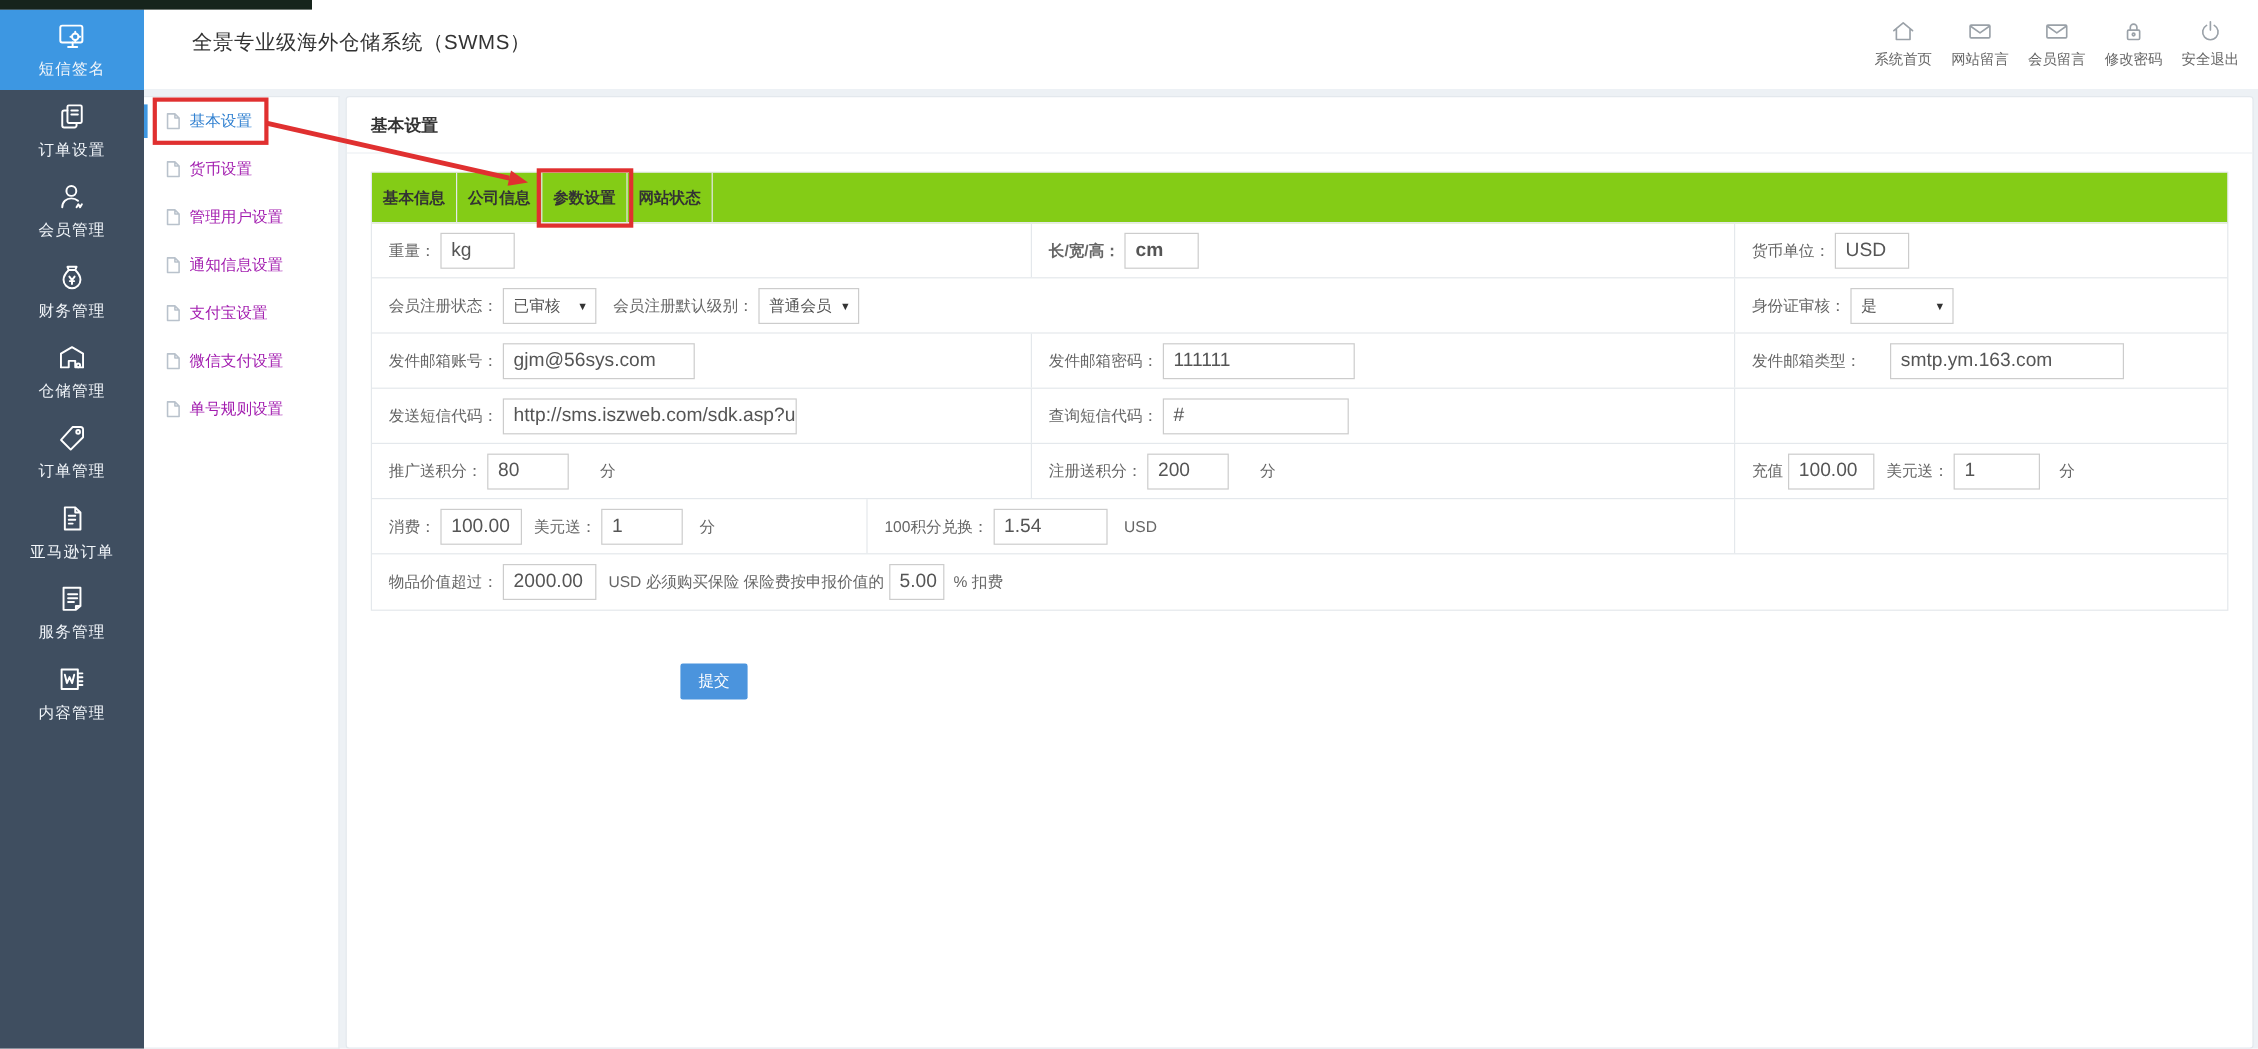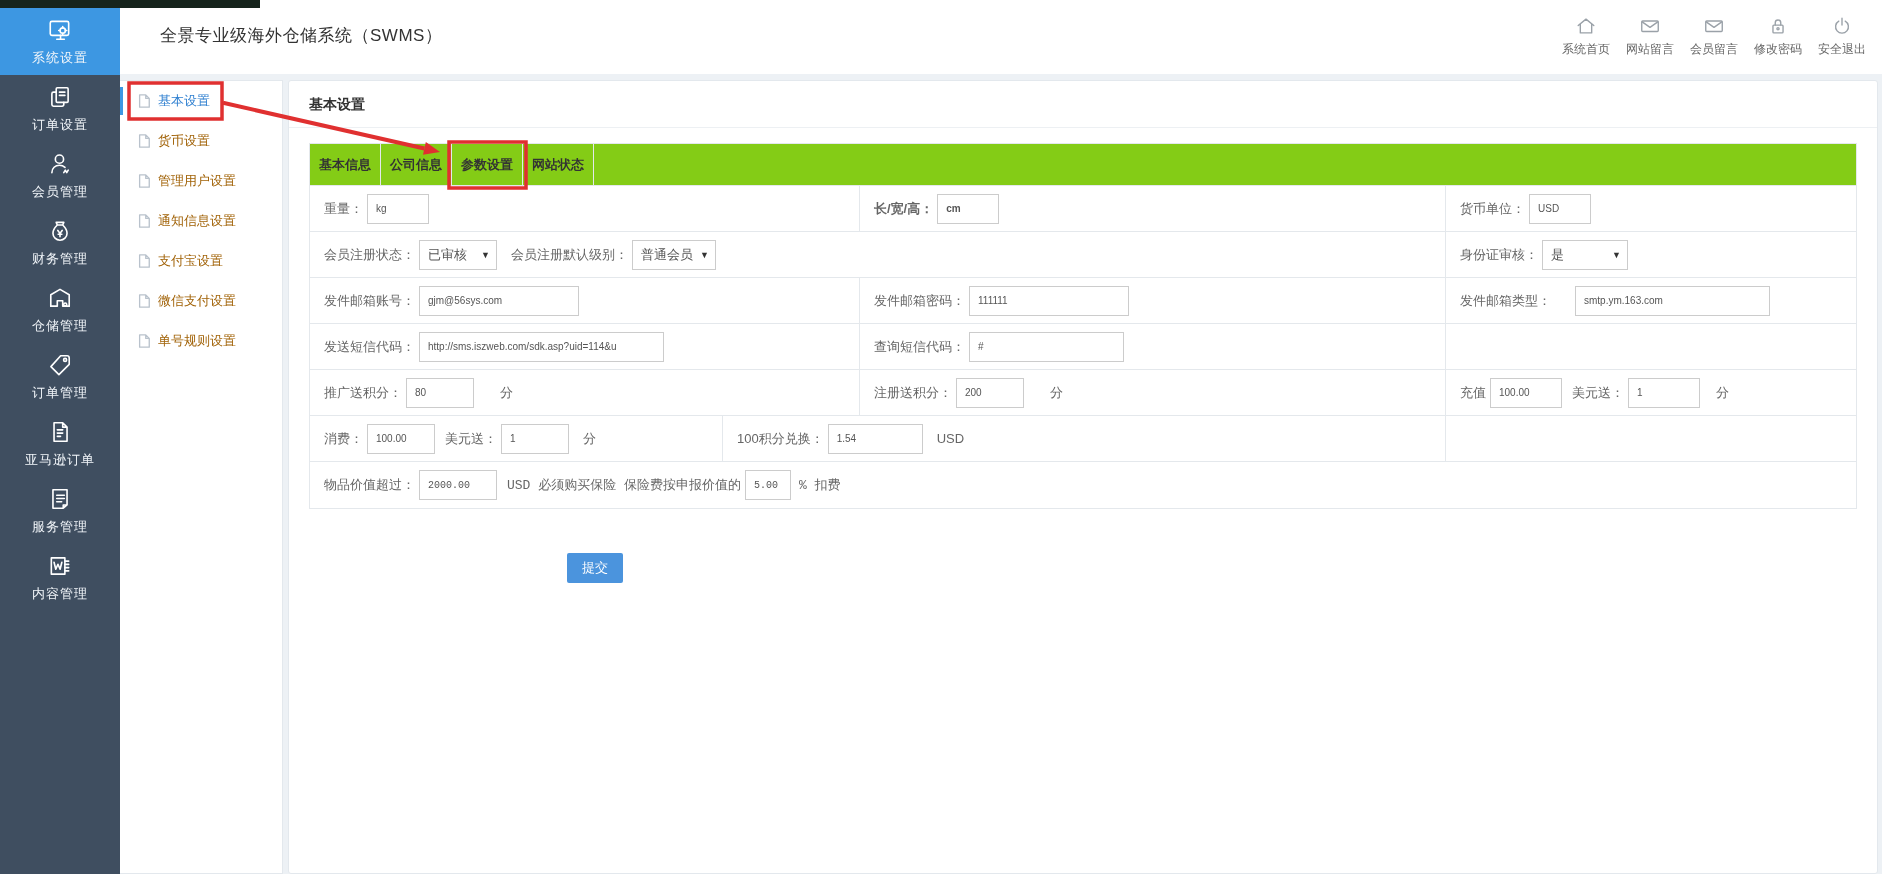--- a/index.html
+++ b/index.html
@@ -28,37 +28,37 @@
   .top-action .icon{width:22px;height:22px;color:#9aa1a8;}
   .top-action .icon svg{width:22px;height:22px;display:block;}
   .top-action-label{margin-top:4px;font-size:12px;color:#666;white-space:nowrap;}
 
   
   .workspace{position:absolute;left:120px;top:74px;right:0;bottom:0;background:#edf1f5;}
   .submenu-card{position:absolute;left:0;top:6px;bottom:0;width:163px;background:#fff;border:1px solid #e3e8ed;border-left:none;}
   .submenu-item{height:40px;display:flex;align-items:center;padding-left:17px;cursor:pointer;position:relative;}
   .submenu-item .icon{width:14px;height:16px;color:#b9c2cc;margin-right:7px;}
   .submenu-item .icon svg{width:14px;height:16px;display:block;}
-  .submenu-label{font-size:13px;color:#a16207;white-space:nowrap;}
+  .submenu-label{font-size:13px;color:#a21caf;white-space:nowrap;}
   .submenu-item.active .submenu-label{color:#2e7fd0;}
   .submenu-item.active::before{content:"";position:absolute;left:0;top:6px;bottom:6px;width:3px;background:var(--accent);}
   .submenu-hit{display:inline-flex;align-items:center;}
 
   .main-panel{position:absolute;left:168px;top:6px;right:4px;bottom:0;background:#fff;border:1px solid #e3e8ed;border-radius:3px;}
   .panel-title{padding:15px 0 13px 20px;font-size:14px;font-weight:bold;color:#333;border-bottom:1px solid #edf0f3;}
 
   .form-table{margin:15px 20px 0 20px;border:1px solid var(--line);}
   .tabs-strip{display:flex;height:42px;border-bottom:1px solid var(--line);background:#84cc16;}
   .tab{height:41px;line-height:41px;padding:0 9px;font-size:13px;font-weight:bold;color:#333;border-right:1px solid var(--line);cursor:pointer;white-space:nowrap;}
   .form-row{display:flex;height:46px;border-bottom:1px solid var(--line);}
   .form-row:last-child{border-bottom:none;}
   .form-cell{display:flex;align-items:center;padding-left:14px;border-right:1px solid var(--line);height:100%;overflow:hidden;}
   .form-cell.last{border-right:none;flex:1;}
   .seg-label,.seg-unit{font-size:13px;color:var(--label);white-space:nowrap;}
-  .seg-input{height:30px;border:1px solid #ccc;background:#fff;padding:0 8px;font-size:10px;color:#555;display:flex;align-items:center;margin-left:4px;overflow:hidden;white-space:nowrap;flex:none;}
+  .seg-input{height:30px;border:1px solid #ccc;background:#fff;padding:0 8px;font-size:16px;color:#555;display:flex;align-items:center;margin-left:4px;overflow:hidden;white-space:nowrap;flex:none;}
   .seg-select{height:30px;border:1px solid #ccc;background:#fff;padding:0 6px 0 8px;font-size:13px;color:#555;display:flex;align-items:center;justify-content:space-between;margin-left:4px;white-space:nowrap;flex:none;cursor:pointer;}
   .seg-select .caret{font-size:9px;color:#333;margin-left:6px;}
 
   .submit-row{margin:44px 0 0 278px;}
   .submit-btn{display:inline-block;background:var(--submit);color:#fff;font-size:13px;border:none;padding:6px 15px;border-radius:2px;cursor:pointer;font-family:inherit;}
 
   .annotation{position:absolute;left:0;top:0;width:1882px;height:874px;pointer-events:none;z-index:50;}
 
   .icon svg{fill:none;stroke:currentColor;stroke-width:1.5;stroke-linecap:round;stroke-linejoin:round;}
 </style>
@@ -70,21 +70,21 @@
 <div class="sidebar">
     <div class="side-item active">
     <span class="icon">
         <svg viewBox="0 0 24 24">
           <rect x="3" y="4" width="17" height="13" rx="1.5"></rect>
           <path d="M9 20.5h7M12.5 17v3.5"></path>
           <circle cx="14.5" cy="12.5" r="2.5"></circle>
           <path d="M14.5 8.8v1.2M14.5 15v1.2M10.8 12.5H12M17 12.5h1.2"></path>
         </svg>
       </span>
-    <span class="side-label">系统设置</span>
+    <span class="side-label">短信签名</span>
   </div>
     <div class="side-item">
     <span class="icon">
         <svg viewBox="0 0 24 24">
           <rect x="8.5" y="3.5" width="11" height="13.5" rx="1"></rect>
           <path d="M8.5 7.5H6A1.5 1.5 0 0 0 4.5 9v10A1.5 1.5 0 0 0 6 20.5h8a1.5 1.5 0 0 0 1.5-1.5v-2M11.5 7.5h5M11.5 10.5h5"></path>
         </svg>
       </span>
     <span class="side-label">订单设置</span>
   </div>
@@ -373,21 +373,21 @@
               <span class="seg-unit" style="margin-left: 14px;">分</span>
             </div>
             <div class="form-cell" style="width: 723px;">
               <span class="seg-label">100积分兑换：</span>
               <div class="seg-input" style="width: 95px;">1.54</div>
               <span class="seg-unit" style="margin-left: 14px;">USD</span>
             </div>
             <div class="form-cell last" style="width: 428px;"></div>
           </div>
           <div class="form-row">
-            <div class="form-cell last" style="width: 1564px; font-family: Liberation Mono, monospace;">
+            <div class="form-cell last" style="width: 1564px;">
               <span class="seg-label">物品价值超过：</span>
               <div class="seg-input" style="width: 78px;">2000.00</div>
               <span class="seg-unit" style="margin-left: 10px;">USD 必须购买保险 保险费按申报价值的</span>
               <div class="seg-input" style="width: 46px;">5.00</div>
               <span class="seg-unit" style="margin-left: 8px;">% 扣费</span>
             </div>
           </div>
         </div>
     </div>
     <div class="submit-row">

